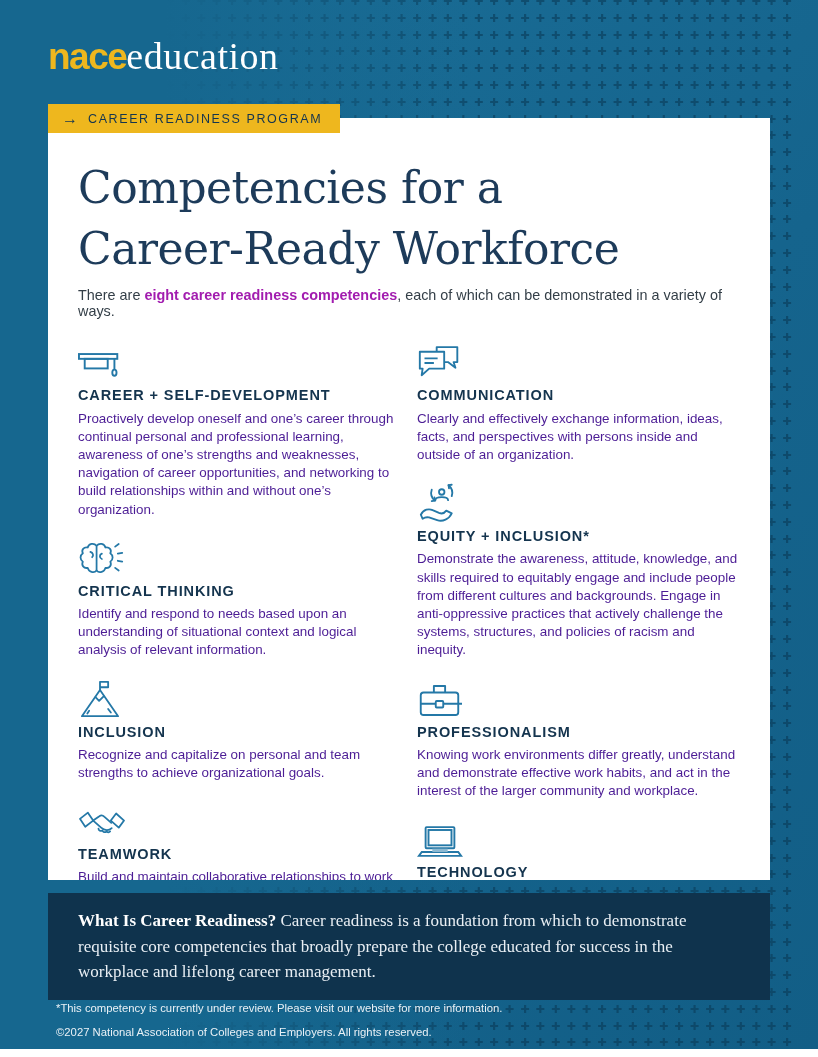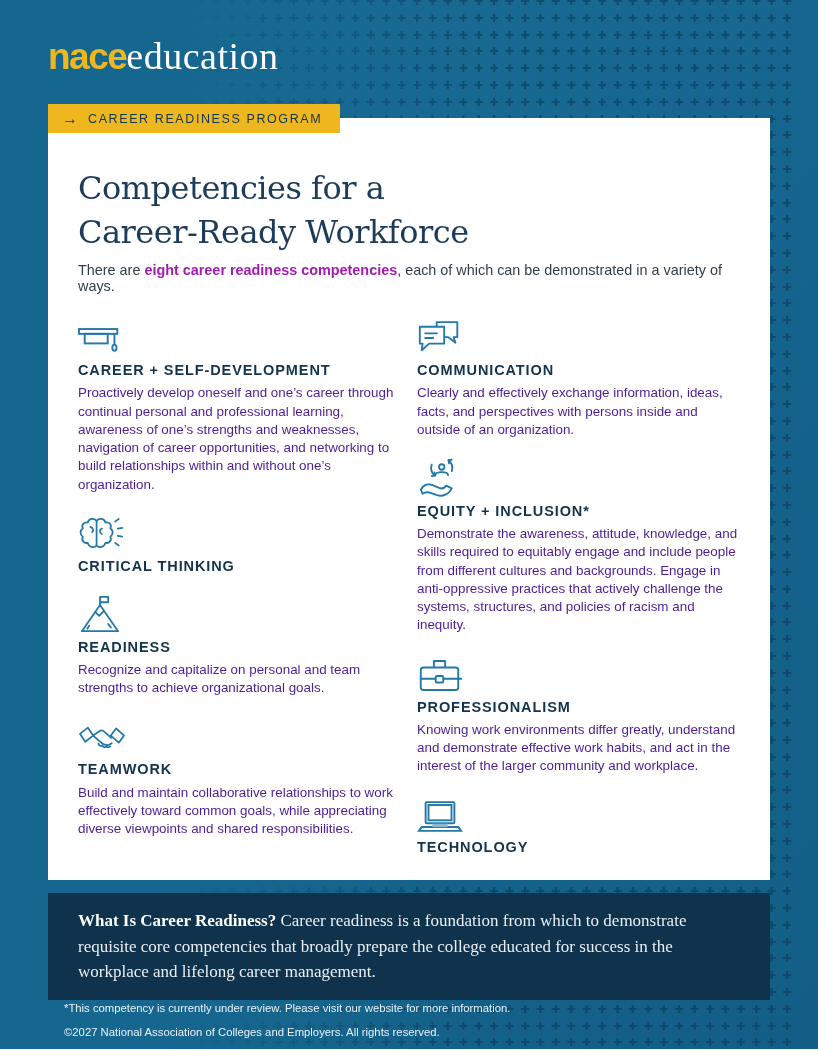--- a/index.html
+++ b/index.html
@@ -46,22 +46,22 @@
     color:#14354F; font-weight:400; font-size:12.5px; letter-spacing:1.6px;
   }
 
   
   .card {
     position:absolute; left:48px; top:118px; width:722px; height:762px;
     background:#FFFFFF; z-index:2; padding:24px 30px 20px 30px; overflow:hidden;
   }
   .page-title {
     font-family:"DejaVu Serif", serif; font-weight:400;
-    font-size:32px; line-height:1.38; color:#1D3B5A; letter-spacing:-0.5px;
-    margin-top:24px;
+    font-size:44px; line-height:1.38; color:#1D3B5A; letter-spacing:-0.5px;
+    margin-top:16px;
   }
   .intro { font-size:14.4px; color:#333E47; margin-top:8px; }
   .intro b { color:#a21caf; }
 
   
   .grid { display:flex; gap:16px; margin-top:16px;justify-content:flex-end; }
   .col { width:323px; }
   .comp { margin-bottom:12px; }
   .comp-icon { height:46px; margin-bottom:5px; display:flex; align-items:flex-end; }
   .comp-title {
@@ -74,21 +74,21 @@
   .navy-box {
     position:absolute; left:48px; top:893px; width:722px; min-height:97px;
     background:#0F334D; z-index:2; padding:15px 40px 15px 30px;
     font-family:"Liberation Serif", serif; font-size:17px; line-height:1.5;
     color:#E9EFF4;
   }
   .navy-box b { color:#FFFFFF; }
 
   
   .footnote {
-    position:absolute; left:64px; color:#EAF1F6; font-size:11.3px; z-index:2;
+    position:absolute; left:56px; color:#EAF1F6; font-size:11.3px; z-index:2;
   }
   .footnote.l1 { top:1002px; }
   .footnote.l2 { top:1026px; }
 
   svg.icon { display:block; }
 </style>
 </head>
 <body>
 
 <div class="page">
@@ -197,33 +197,34 @@
               <svg class="icon" viewBox="0 0 52 40" width="46" height="36">
                 <g fill="none" stroke="#2478A7" stroke-width="2" stroke-linecap="round" stroke-linejoin="round">
                   <path d="M21 5 C18 1.5 12 2.5 11 7 C6.5 6 3.5 10 5.5 13.5 C2 16 2 21 5.5 23 C3.5 27 6.5 31 11 30 C12 34.5 18 36.5 21 33 L21 5 Z"></path>
                   <path d="M21 5 C24 1.5 30 2.5 31 7 C35.5 6 38.5 10 36.5 13.5 C40 16 40 21 36.5 23 C38.5 27 35.5 31 31 30 C30 34.5 24 36.5 21 33"></path>
                   <path d="M14 12 c3 1 4 4 2 6 M27 14 c-3 1 -3 5 0 6"></path>
                   <path d="M42 6 l4 -3 M45 14 l5 -1 M45 22 l5 1 M42 30 l4 3"></path>
                 </g>
               </svg>
             </div>
             <h2 class="comp-title">CRITICAL THINKING</h2>
+            <p class="comp-desc">Identify and respond to needs based upon an understanding of situational context and logical analysis of relevant information.</p>
           </section>
           <section class="comp">
             <div class="comp-icon">
               <svg class="icon" viewBox="0 0 48 42" width="44" height="38">
                 <g fill="none" stroke="#2478A7" stroke-width="2" stroke-linecap="round" stroke-linejoin="round">
                   <path d="M24 11 L44 40 L4 40 Z"></path>
                   <path d="M19 19 l4 4 5 -5"></path>
                   <path d="M24 11 V2 h9 v6 h-9"></path>
                   <path d="M33 32 l3 4 M12 34 l-2 3"></path>
                 </g>
               </svg>
             </div>
-            <h2 class="comp-title">READINESS</h2>
+            <h2 class="comp-title">INCLUSION</h2>
             <p class="comp-desc">Recognize and capitalize on personal and team strengths to achieve organizational goals.</p>
           </section>
           <section class="comp">
             <div class="comp-icon">
               <svg class="icon" viewBox="0 0 54 34" width="48" height="30">
                 <g fill="none" stroke="#2478A7" stroke-width="2" stroke-linecap="round" stroke-linejoin="round">
                   <path d="M2 10 l9 -7 6 9 -9 7 z"></path>
                   <path d="M52 12 l-9 -8 -6 8 9 8 z"></path>
                   <path d="M17 12 l7 -5 c2 -1.5 4 -1 5.5 0.5 l8 7"></path>
                   <path d="M17 12 l9 8 c4 3.5 9 3.5 12 0.5"></path>

